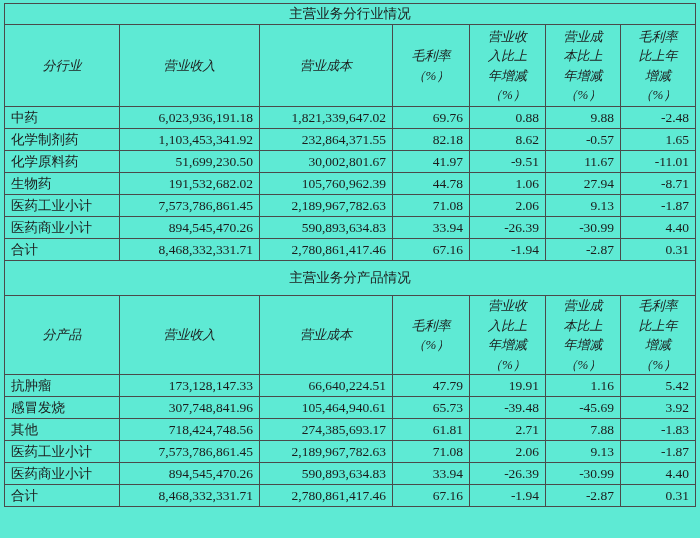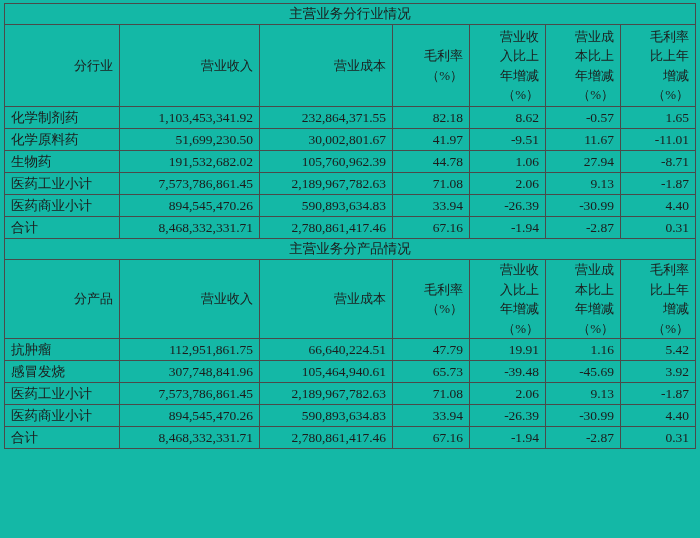--- a/index.html
+++ b/index.html
@@ -3,43 +3,43 @@
 <meta charset="utf-8">
 <style>
   :root{
     --hl:#e0261c;
     --bd:#4a4a4a;
     --tx:#1c1c1c;
   }
   html,body{margin:0;padding:0;background:#ffffff;}
   .page{
     width:700px;height:538px;box-sizing:border-box;
-    padding:3px 4px 0 4px;background:#14b8a6;
+    padding:3px 4px 0 4px;background:#5eead4;
     font-family:"Liberation Serif","DejaVu Serif",serif;
     color:var(--tx);
   }
   table.fin-table{
     border-collapse:collapse;table-layout:fixed;width:691px;
   }
   table.fin-table td,table.fin-table th{
     border:1px solid var(--bd);
     padding:0 6px;
     font-weight:normal;
     font-size:13.5px;
     color:var(--tx);
     overflow:hidden;
     box-sizing:border-box;
   }
   tr.title-row td{
     text-align:center;height:20px;font-size:13.5px;padding:1px 2px;
   }
-  tr.title-row.second td{height:21px;}
+  tr.title-row.second td{height:35px;}
   tr.header-row th{
-    text-align:right;vertical-align:middle;
-    white-space:pre-line;line-height:1.5;font-size:13px;
+    text-align:center;vertical-align:middle;
+    white-space:pre-line;line-height:1.5;font-size:13px;font-style:italic;
   }
   tr.header-row.h1 th{height:82px;}
   tr.header-row.h2 th{height:78px;}
   tr.data-row{height:22px;}
   td.c-label{text-align:left;}
   td.c-num{text-align:right;}
   td.hl{position:relative;}
   td.hl::after{
     content:"";position:absolute;left:-1px;right:-1px;top:-1px;bottom:-1px;
     border-top:2px solid var(--hl);
@@ -82,20 +82,29 @@
 年增减
 （%）</th>
         <th>毛利率
 比上年
 增减
 （%）</th>
       </tr>
     </tbody>
     <tbody>
         <tr class="data-row">
+          <td class="c-label">中药</td>
+          <td class="c-num">6,023,936,191.18</td>
+          <td class="c-num">1,821,339,647.02</td>
+          <td class="c-num">69.76</td>
+          <td class="c-num">0.88</td>
+          <td class="c-num">9.88</td>
+          <td class="c-num">-2.48</td>
+        </tr>
+        <tr class="data-row">
           <td class="c-label">化学制剂药</td>
           <td class="c-num">1,103,453,341.92</td>
           <td class="c-num">232,864,371.55</td>
           <td class="c-num">82.18</td>
           <td class="c-num">8.62</td>
           <td class="c-num">-0.57</td>
           <td class="c-num">1.65</td>
         </tr>
         <tr class="data-row">
           <td class="c-label">化学原料药</td>
@@ -163,37 +172,46 @@
 （%）</th>
         <th>毛利率
 比上年
 增减
 （%）</th>
       </tr>
     </tbody>
     <tbody>
         <tr class="data-row">
           <td class="c-label">抗肿瘤</td>
-          <td class="c-num">112,951,861.75</td>
+          <td class="c-num">173,128,147.33</td>
           <td class="c-num">66,640,224.51</td>
           <td class="c-num">47.79</td>
           <td class="c-num">19.91</td>
           <td class="c-num">1.16</td>
           <td class="c-num">5.42</td>
         </tr>
         <tr class="data-row">
           <td class="c-label">感冒发烧</td>
           <td class="c-num">307,748,841.96</td>
           <td class="c-num">105,464,940.61</td>
           <td class="c-num">65.73</td>
           <td class="c-num">-39.48</td>
           <td class="c-num">-45.69</td>
           <td class="c-num">3.92</td>
         </tr>
         <tr class="data-row">
+          <td class="c-label">其他</td>
+          <td class="c-num">718,424,748.56</td>
+          <td class="c-num">274,385,693.17</td>
+          <td class="c-num">61.81</td>
+          <td class="c-num">2.71</td>
+          <td class="c-num">7.88</td>
+          <td class="c-num">-1.83</td>
+        </tr>
+        <tr class="data-row">
           <td class="c-label">医药工业小计</td>
           <td class="c-num">7,573,786,861.45</td>
           <td class="c-num">2,189,967,782.63</td>
           <td class="c-num">71.08</td>
           <td class="c-num">2.06</td>
           <td class="c-num">9.13</td>
           <td class="c-num">-1.87</td>
         </tr>
         <tr class="data-row">
           <td class="c-label">医药商业小计</td>

